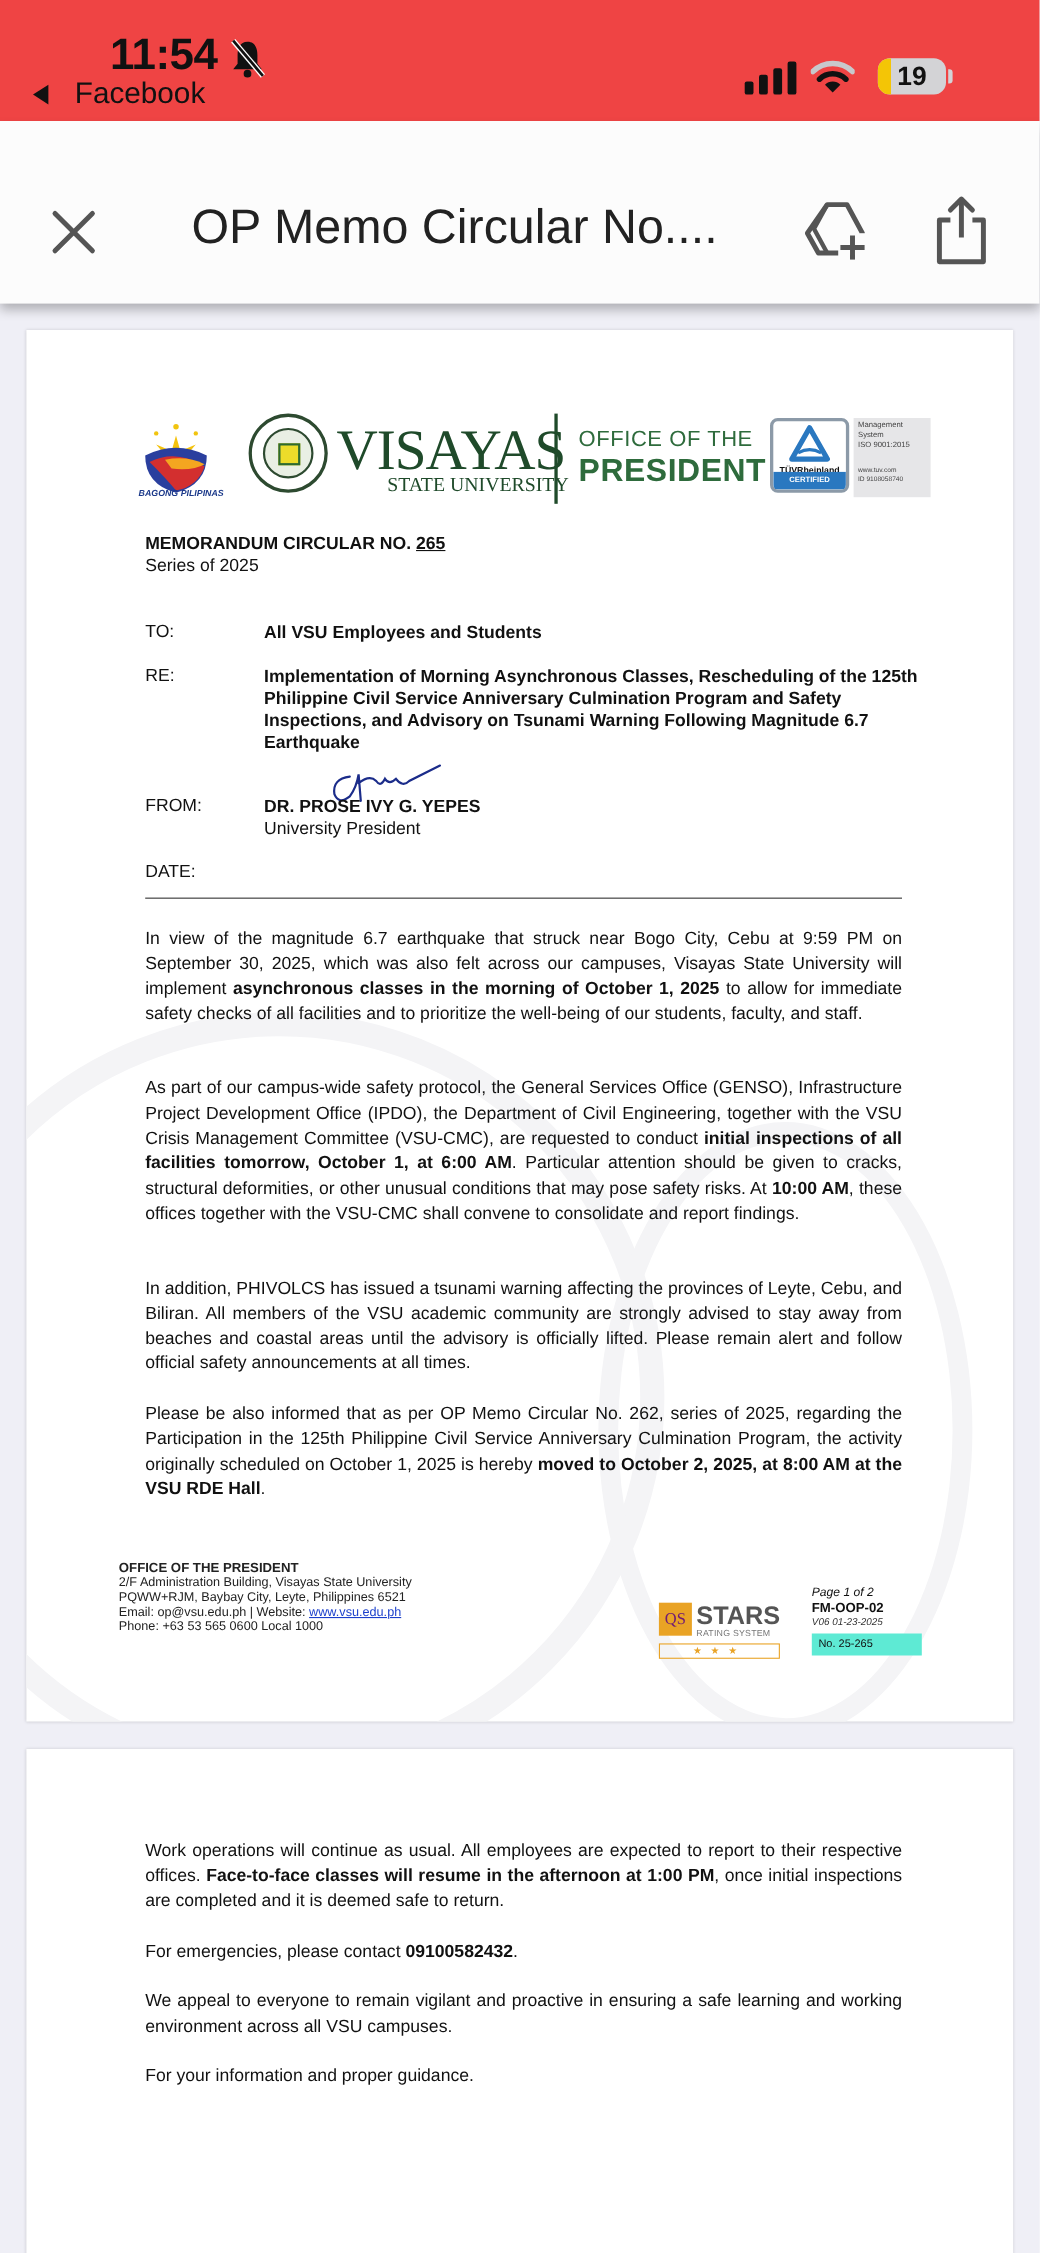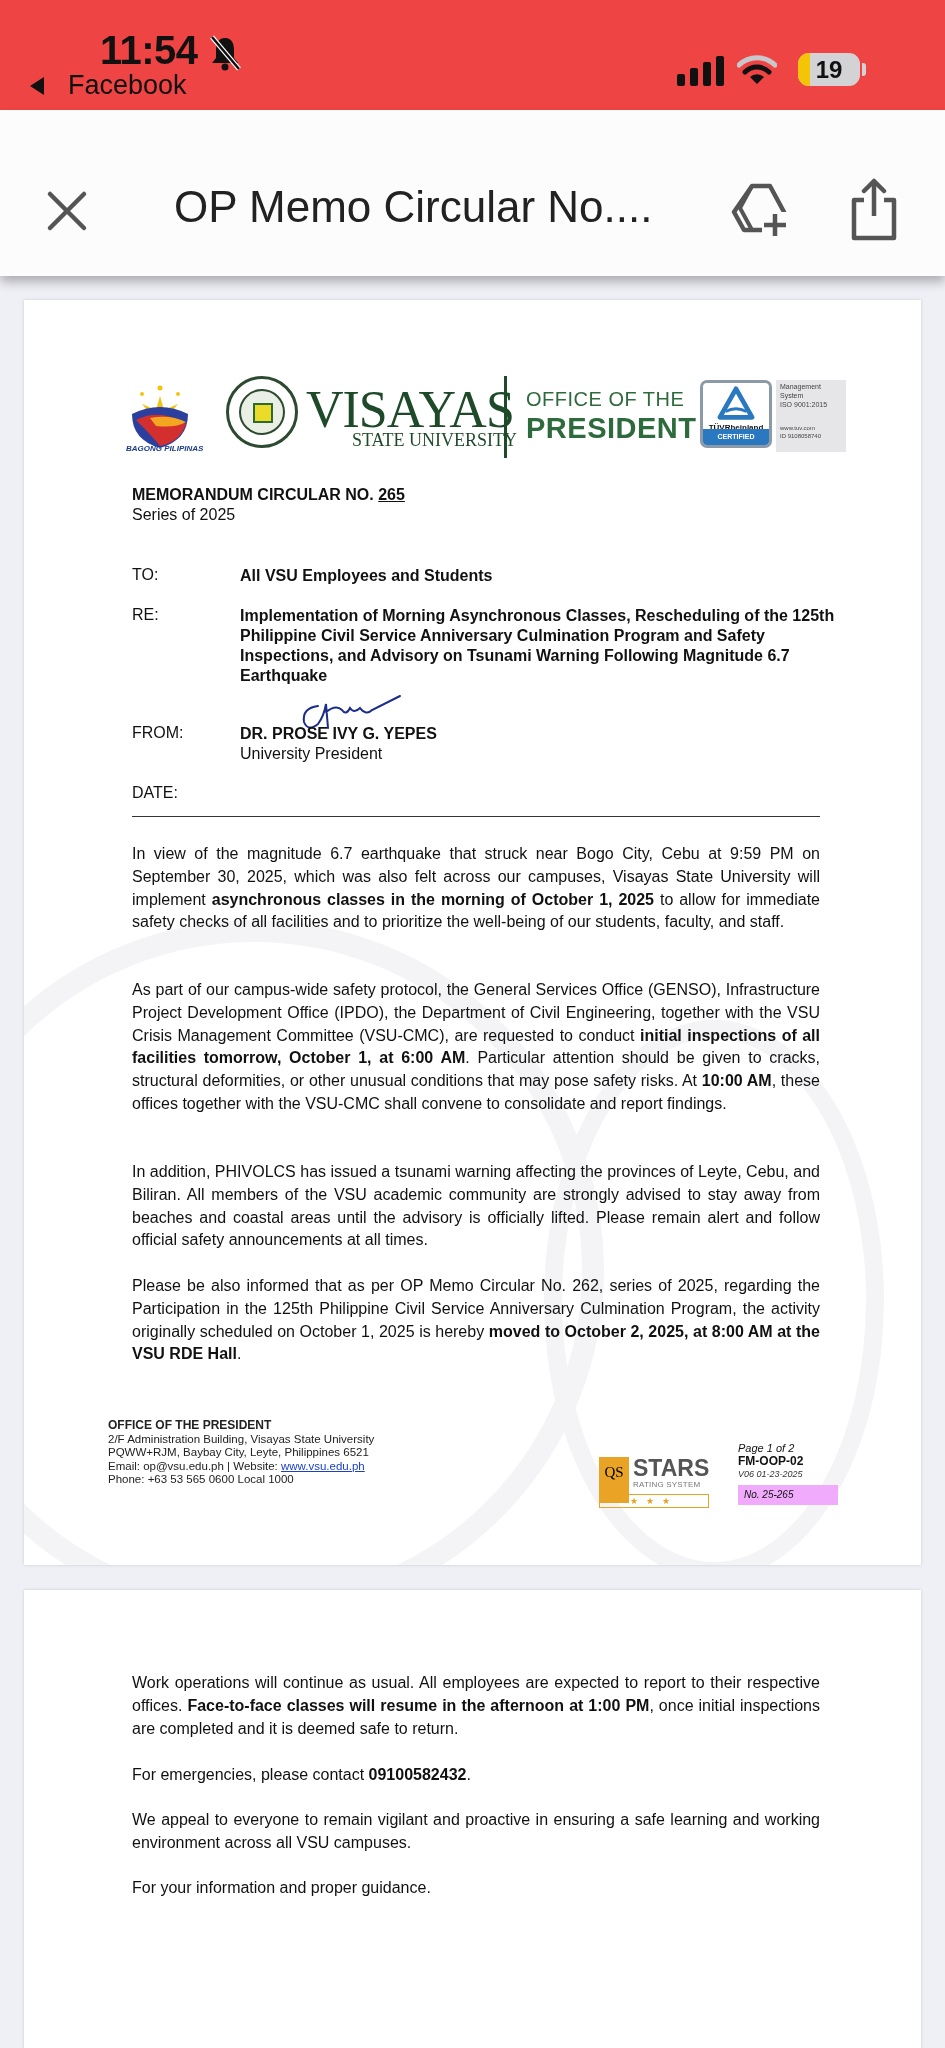--- a/index.html
+++ b/index.html
@@ -64,29 +64,29 @@
   .hr { position: absolute; left: 108px; top: 516px; width: 688px; border-top: 1px solid #333; }
 
   .para { position: absolute; left: 108px; width: 688px; font-size: 16px; line-height: 22.8px; text-align: justify; }
   .para b { font-weight: 700; }
 
   
   .foot-office { position: absolute; left: 84px; top: 1119px; font-size: 11.5px; line-height: 13.5px; color: #222; }
   .foot-office .t { font-weight: 700; font-size: 12px; }
   .foot-office a { color: #1a3fcc; text-decoration: underline; }
   .qs { position: absolute; left: 575px; top: 1157px; width: 112px; height: 60px; }
-  .qs-box { position: absolute; left: 0; top: 0; width: 30px; height: 46px; background: #e9a325; color: #000000; font-family: "Liberation Serif", serif; font-size: 15px; text-align: center; line-height: 30px; }
+  .qs-box { position: absolute; left: 0; top: 0; width: 30px; height: 30px; background: #e9a325; color: #701a75; font-family: "Liberation Serif", serif; font-size: 15px; text-align: center; line-height: 30px; }
   .qs-stars-word { position: absolute; left: 34px; top: -2px; font-size: 23px; font-weight: 700; color: #555; }
   .qs-rating { position: absolute; left: 34px; top: 23px; font-size: 8px; color: #777; letter-spacing: 0.2px; }
   .qs-starbar { position: absolute; left: 0; top: 37px; width: 110px; height: 14px; border: 1px solid #e9a325; text-align: center; font-size: 9px; color: #e9a325; line-height: 12px; letter-spacing: 8px; }
   .pageinfo { position: absolute; left: 714px; top: 1142px; width: 100px; font-size: 11px; line-height: 13px; }
   .pageinfo .it { font-style: italic; }
   .pageinfo .b { font-weight: 700; font-size: 12px; }
   .pageinfo .v { font-style: italic; font-size: 9px; color: #333; }
-  .formno { position: absolute; left: 714px; top: 1185px; width: 100px; height: 20px; background: #f0abfc; font-size: 10px; font-style: italic; padding: 4px 6px; }
+  .formno { position: absolute; left: 714px; top: 1185px; width: 100px; height: 20px; background: #5eead4; font-size: 10px; padding: 4px 6px; }
 </style>
 </head>
 <body>
 
 <div class="statusbar">
   <div class="time">11:54</div>
   <svg class="bell" viewBox="0 0 34 38">
     <path d="M17 4 C10 4 8 10 8 16 L8 24 L4 29 L30 29 L26 24 L26 16 C26 10 24 4 17 4 Z" fill="#111"></path>
     <circle cx="17" cy="33" r="3.5" fill="#111"></circle>
     <line x1="4" y1="3" x2="31" y2="35" stroke="#fcfcfc" stroke-width="5"></line>

